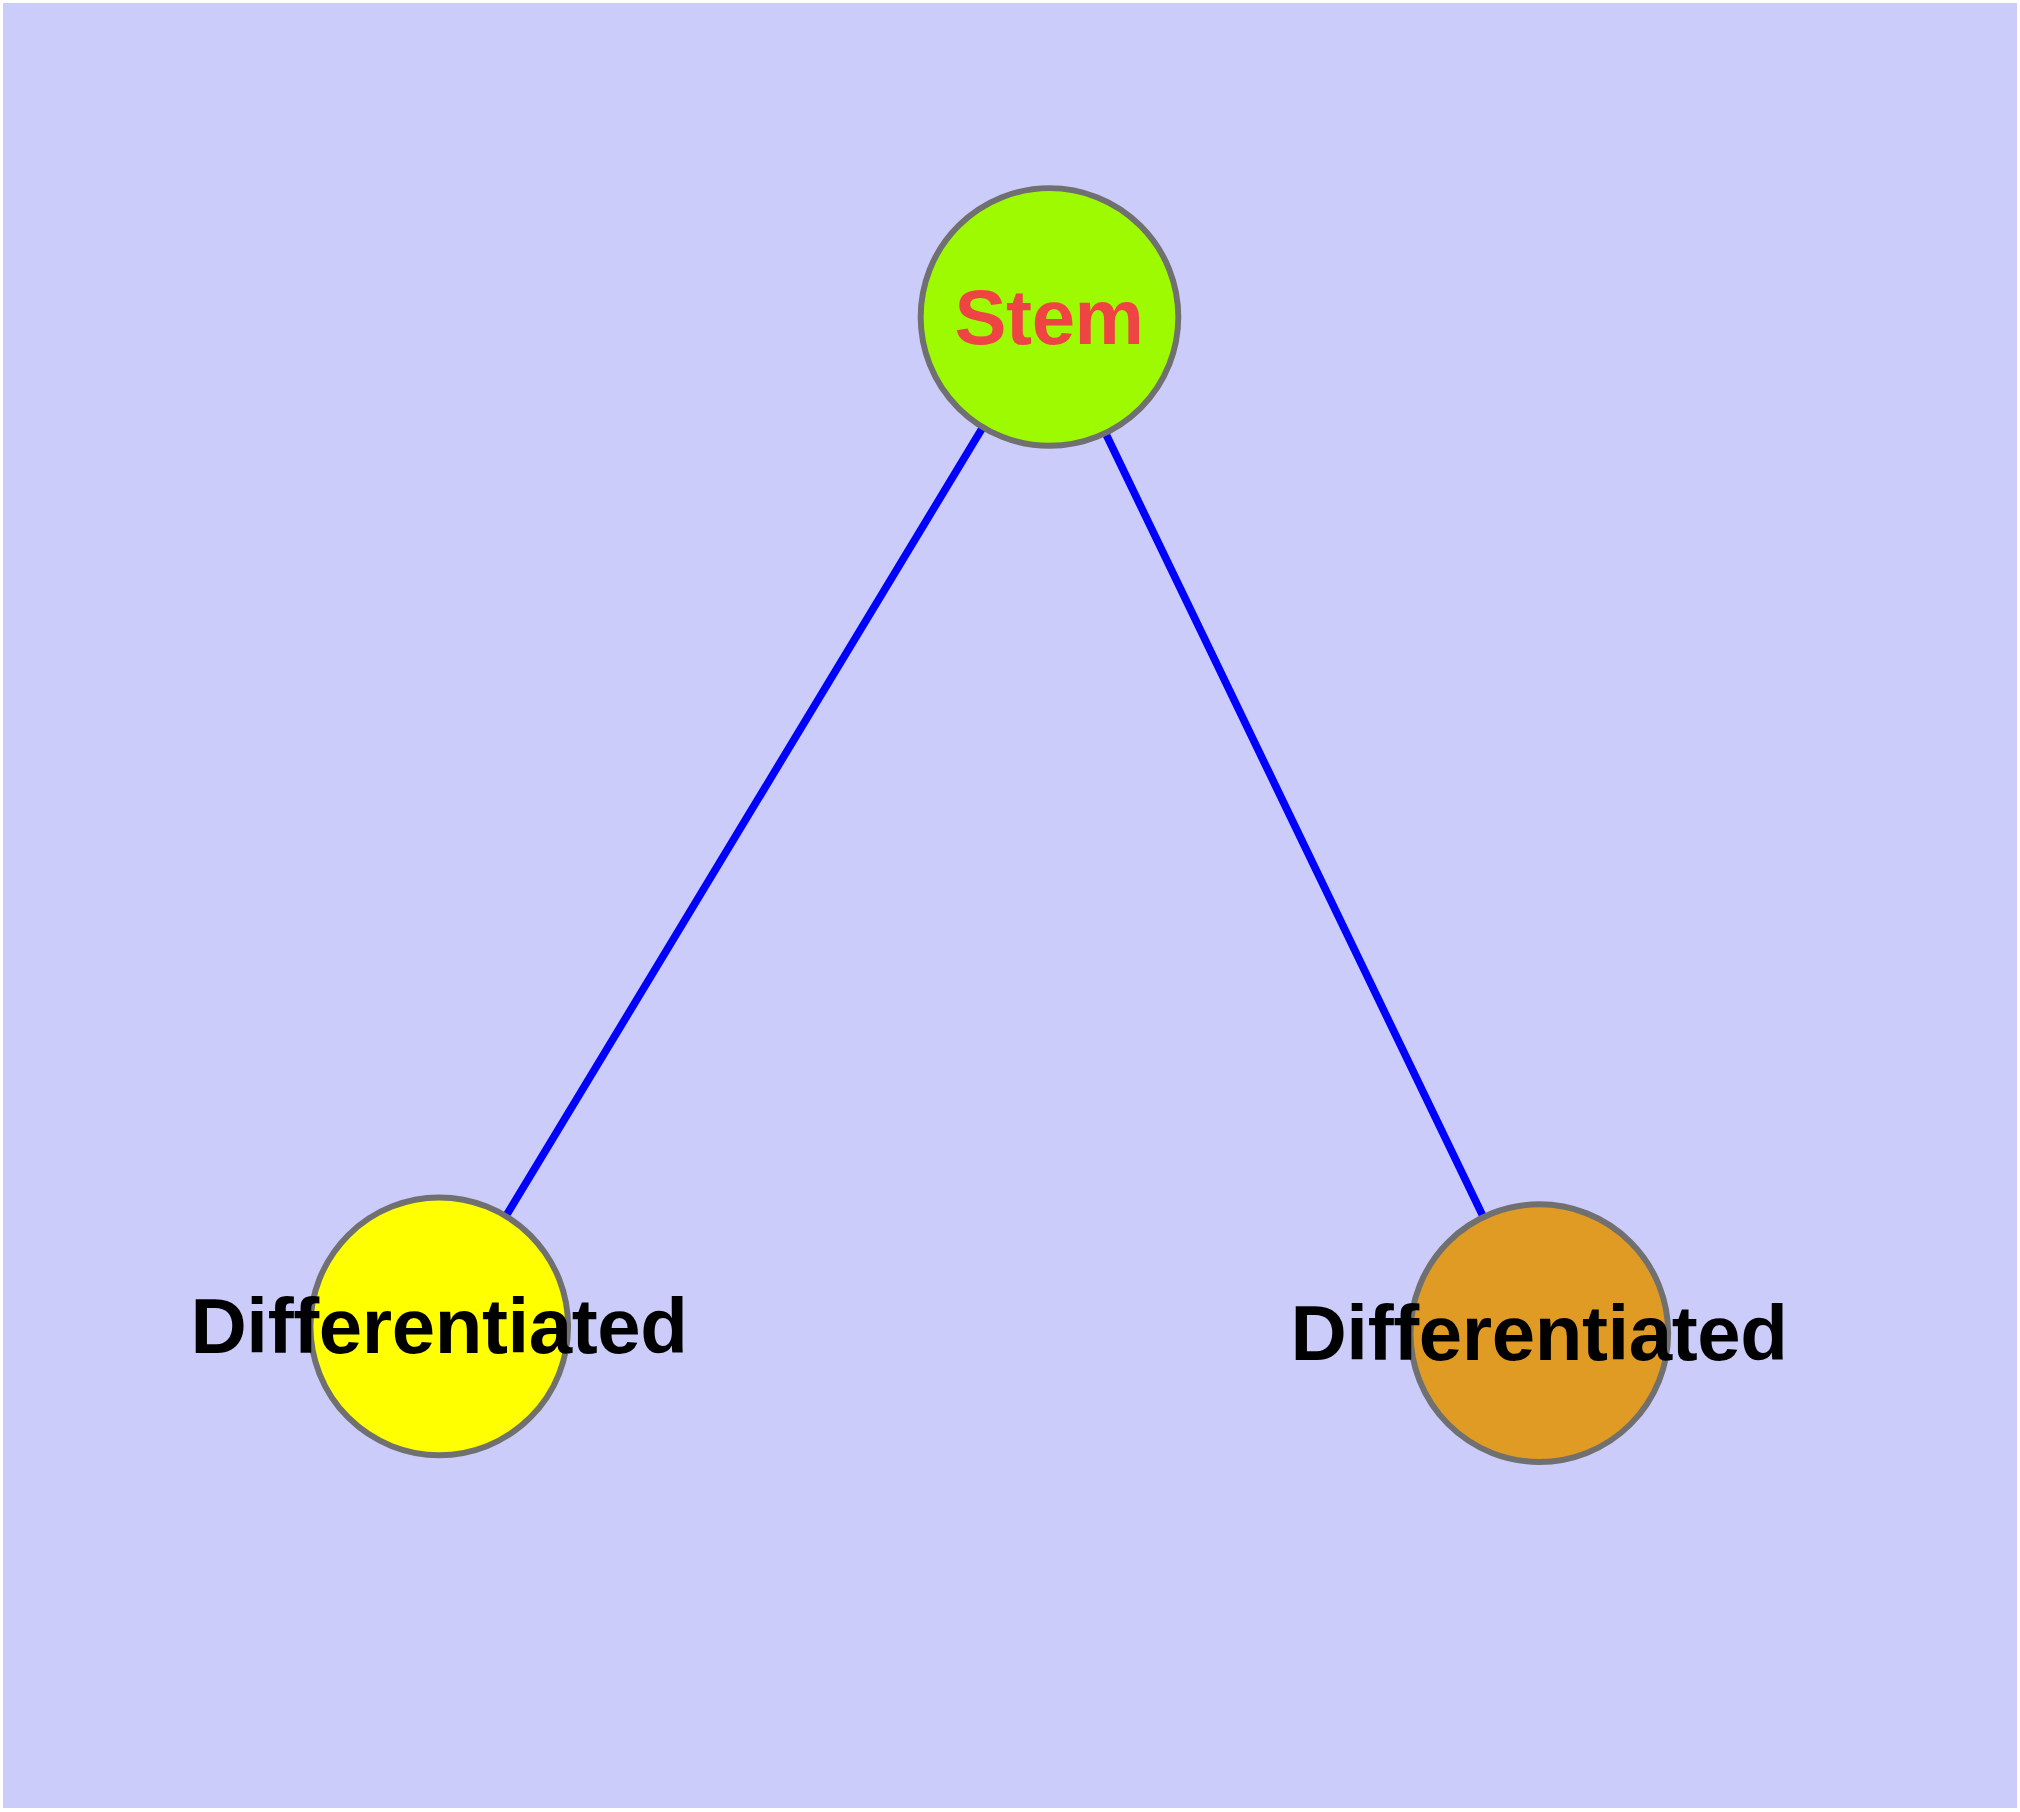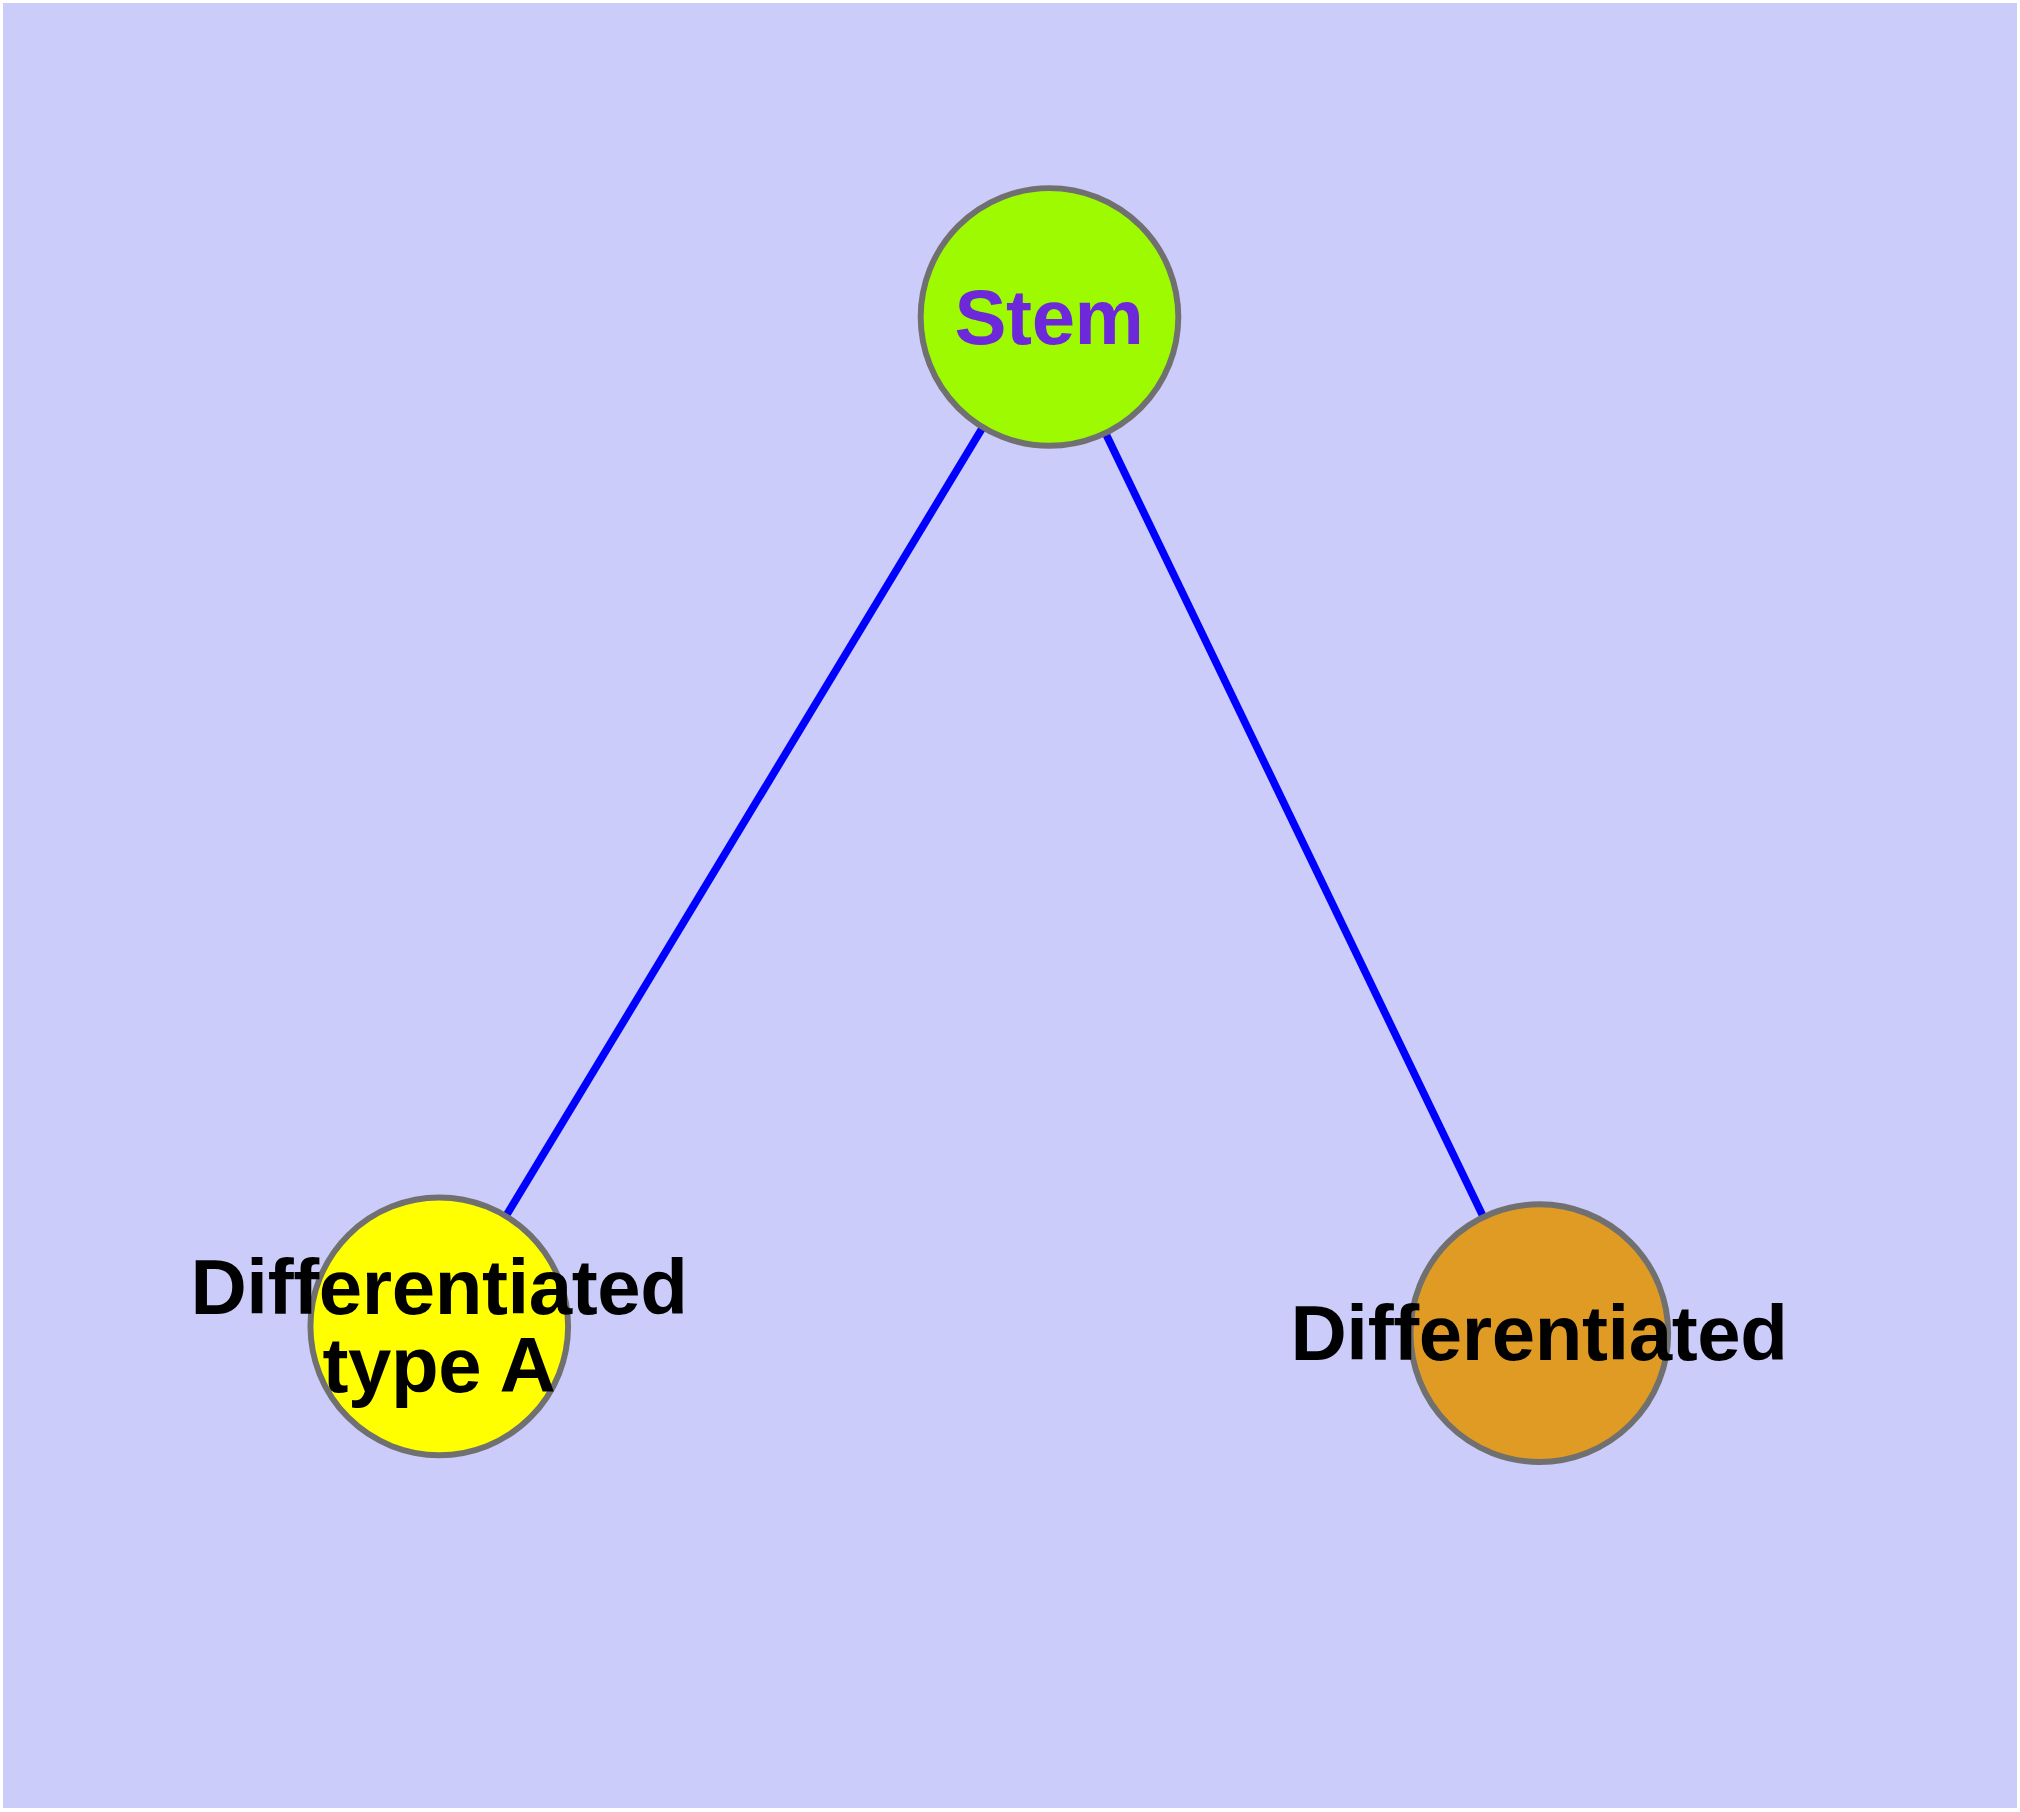--- a/index.html
+++ b/index.html
@@ -70,25 +70,24 @@
         <line class="edge-line" x1="1303.136713663497" y1="509.1192382050743" x2="1750.863286336503" y2="1437.8807617949258" stroke="#0000ff" stroke-width="9"></line>
       </g>
     <g id="nodes-group">
         <circle class="node-circle" cx="1238" cy="374" r="152" fill="#9efa00" stroke="#707070" stroke-width="7"></circle>
         <circle class="node-circle" cx="518" cy="1565" r="152" fill="#ffff00" stroke="#707070" stroke-width="7"></circle>
         <circle class="node-circle" cx="1816" cy="1573" r="152" fill="#e09b24" stroke="#707070" stroke-width="7"></circle>
       </g>
   </svg>
 
   <div id="labels-layer">
-      <div class="node-label" style="left: 1049px; top: 317px; font-size: 78px; line-height: 78px; color: #6d28d9;">
+      <div class="node-label" style="left: 1049px; top: 317px; font-size: 78px; line-height: 78px; color: #ef4444;">
         <span class="lbl-line">Stem</span>
       </div>
       <div class="node-label" style="left: 439px; top: 1326px; font-size: 78px; line-height: 78px; color: rgb(0, 0, 0);">
         <span class="lbl-line">Differentiated</span>
-        <span class="lbl-line">type A</span>
       </div>
       <div class="node-label" style="left: 1539px; top: 1333px; font-size: 78px; line-height: 78px; color: rgb(0, 0, 0);">
         <span class="lbl-line">Differentiated</span>
       </div>
     </div>
 </div>
 
 
 </body></html>

